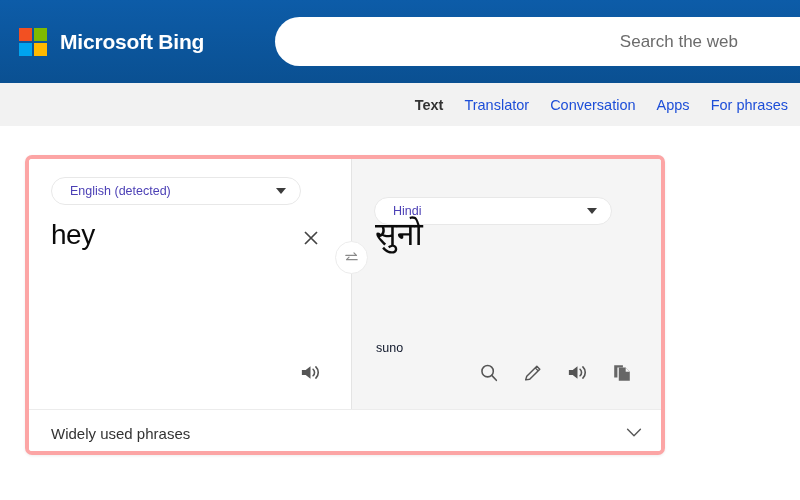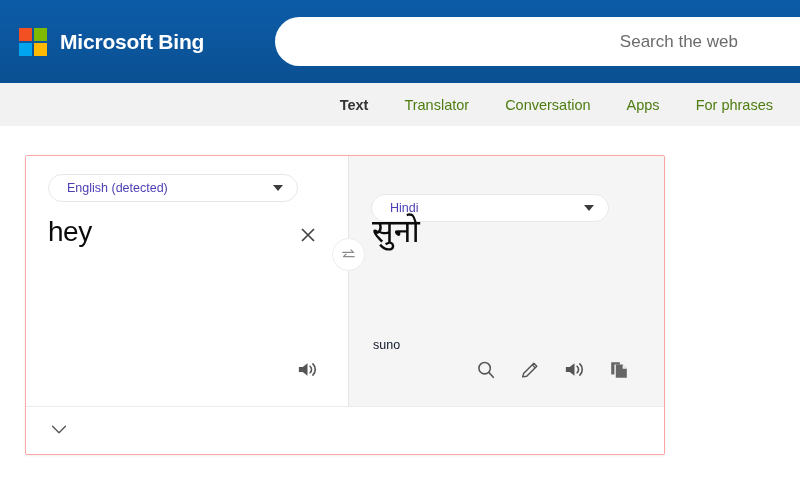--- a/index.html
+++ b/index.html
@@ -83,42 +83,42 @@
     left: 0; top: 83px;
     width: 800px; height: 43px;
     background: #f2f2f2;
     display: flex;
     align-items: center;
     justify-content: flex-end;
   }
   #navtabs {
     display: flex;
     align-items: center;
-    gap: 36px;
-    margin-right: 27px;
+    gap: 21px;
+    margin-right: 12px;
   }
   .navtab {
     font-size: 14.5px;
-    color: #4d7c0f;
+    color: #1d4ed8;
     white-space: nowrap;
     cursor: pointer;
   }
   .navtab.active {
     color: #333333;
     font-weight: bold;
   }
 
   
   #card {
     position: absolute;
     left: 25px; top: 155px;
     width: 640px; height: 300px;
     background: #ffffff;
-    border: 1px solid #fca5a5;
-    border-radius: 2px;
+    border: 4px solid #fca5a5;
+    border-radius: 7px;
     box-shadow: 0 1px 3px rgba(0,0,0,0.07);
     overflow: hidden;
   }
 
   #panes {
     position: absolute;
     left: 0; top: 0;
     width: 638px; height: 250px;
     display: flex;
   }
@@ -353,20 +353,21 @@
     <div id="swap-btn">
       <svg width="17" height="17" viewBox="0 0 24 24">
         <path d="M4 9 L19 9 M15.5 5.5 L19 9" stroke="#8a8a8a" stroke-width="1.7" fill="none" stroke-linecap="round" stroke-linejoin="round"></path>
         <path d="M20 15 L5 15 M8.5 11.5 L5 15" stroke="#8a8a8a" stroke-width="1.7" fill="none" stroke-linecap="round" stroke-linejoin="round"></path>
       </svg>
     </div>
 
   </div>
 
   <div id="phrases-row">
+    <span id="phrases-label">Widely used phrases</span>
     <span>
       <svg width="22" height="22" viewBox="0 0 24 24">
         <path d="M5 9 L12 16 L19 9" stroke="#555555" stroke-width="1.5" fill="none" stroke-linecap="round" stroke-linejoin="round"></path>
       </svg>
     </span>
   </div>
 
 </div>
 
 </body></html>

